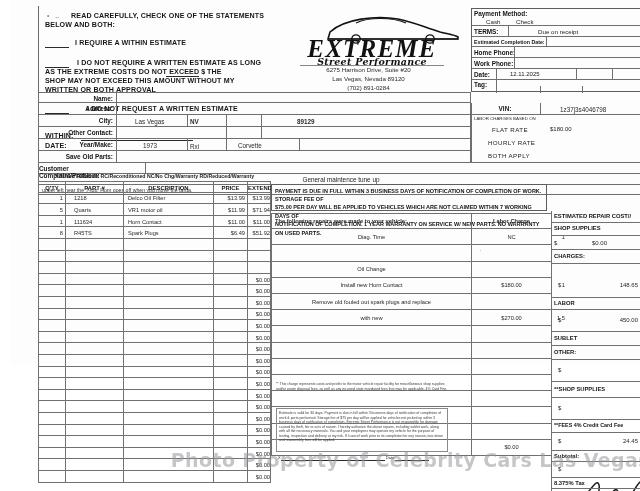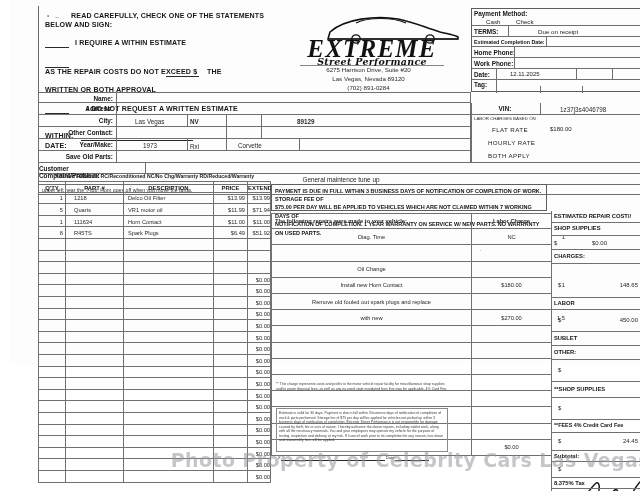--- a/index.html
+++ b/index.html
@@ -77,29 +77,31 @@
   .speck{position:absolute;background:#c9c9c9;}
 </style>
 </head>
 <body>
 
 <div id="doc">
 
   <div id="consent" class="pg">
     <div class="l" style="top:6px;left:8px;font-size:6.6px;color:#8d8d8d;">•&nbsp;&nbsp;&nbsp;..</div>
     <div class="l" style="top:6px;left:32px;">READ CAREFULLY, CHECK ONE OF THE STATEMENTS</div>
-    <div class="l" style="top:15px;">BELOW AND SIGN:</div>
+    <div class="l" style="top:15px;">BELOW AND BOTH:</div>
 
     <div class="l" style="top:33px;"><span class="ul" style="width:24px;">&nbsp;</span></div>
     <div class="l" style="top:33px;left:36px;">I REQUIRE A WITHIN ESTIMATE</div>
 
     <div class="l" style="top:53px;"><span class="ul" style="width:24px;">&nbsp;</span></div>
-    <div class="l" style="top:62px;">AS THE REPAIR COSTS DO NOT EXCEED $</div>
+    <div class="l" style="top:53px;left:38px;">I DO NOT REQUIRE A WRITTEN ESTIMATE AS LONG</div>
+    <div class="l" style="top:62px;">AS THE EXTREME COSTS DO NOT EXCEED $</div>
     <div class="l" style="top:62px;left:127px;"><span class="ul" style="width:33px;">&nbsp;</span></div>
     <div class="l" style="top:62px;left:168px;">THE</div>
+    <div class="l" style="top:71px;">SHOP MAY NOT EXCEED THIS AMOUNT WITHOUT MY</div>
     <div class="l" style="top:80px;">WRITTEN OR BOTH APPROVAL</div>
 
     <div class="l" style="top:99px;"><span class="ul" style="width:24px;">&nbsp;</span></div>
     <div class="l" style="top:99px;left:48px;text-align:right;">I DO NOT REQUEST A WRITTEN ESTIMATE</div>
 
     <div class="l" style="top:126px;">WITHIN:</div>
     <div class="l" style="top:126px;left:42px;"><span class="ul" style="width:112px;">&nbsp;</span></div>
     <div class="l" style="top:136px;">DATE:</div>
     <div class="l" style="top:136px;left:32px;"><span class="ul" style="width:40px;">&nbsp;</span></div>
   </div>

